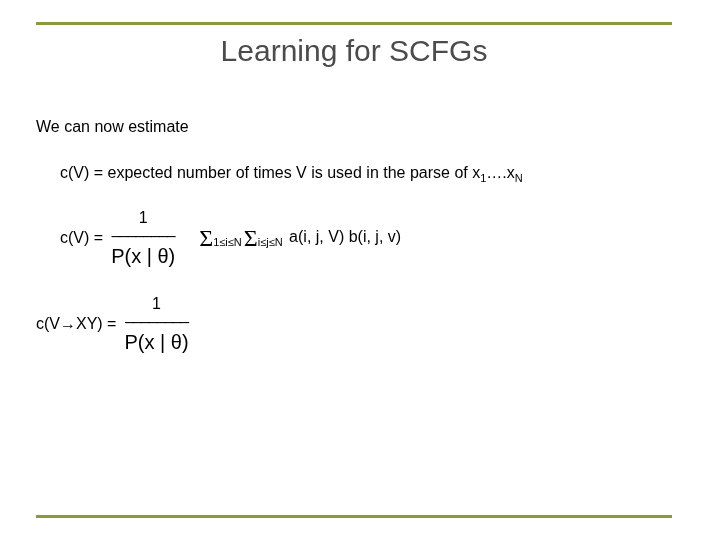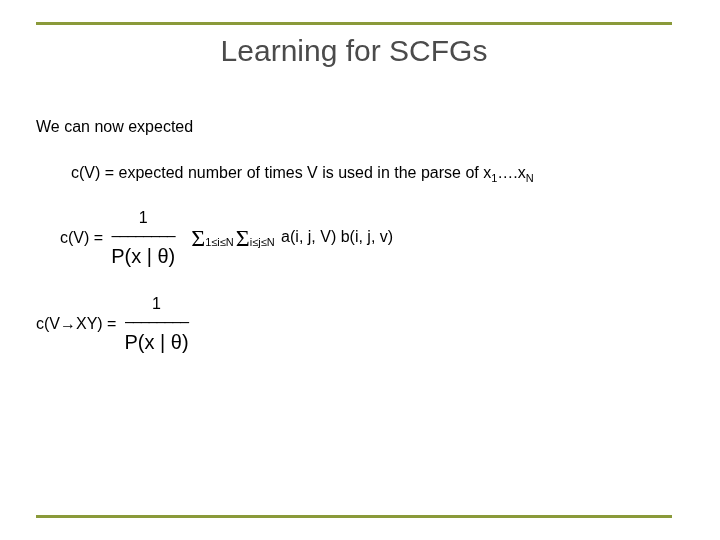--- a/index.html
+++ b/index.html
@@ -47,21 +47,21 @@
     left: 36px;
     top: 118px;
     right: 36px;
   }
   .lead {
     font-size: 16px;
     margin-bottom: 28px;
   }
   .def {
     font-size: 16px;
-    margin-left: 35px;
+    margin-left: 24px;
     margin-bottom: 26px;
     white-space: nowrap;
   }
   .sub {
     font-size: 11px;
     vertical-align: sub;
   }
   .eqrow {
     display: flex;
     align-items: center;
@@ -94,34 +94,34 @@
     font-family: "Symbol", serif;
     font-size: 24px;
     vertical-align: -4px;
   }
   .sumsub {
     font-size: 11px;
     vertical-align: sub;
     margin-right: 2px;
   }
   .rhs {
-    margin-left: 8px;
+    margin-left: 16px;
   }
 </style>
 </head>
 <body>
 
 <div class="slide">
   <div class="rule-top"></div>
 
   <div class="title">Learning for SCFGs</div>
 
   <div class="body">
 
-    <div class="lead">We can now expected</div>
+    <div class="lead">We can now estimate</div>
 
     <div class="def">
       <span>c(V) = expected number of times V is used in the parse of x</span><span class="sub">1</span><span>….x</span><span class="sub">N</span>
     </div>
 
     <div class="eqrow">
       <span>c(V) = </span>
       <span class="frac">
         <span class="num">1</span>
         <span class="line">––––––––</span>

